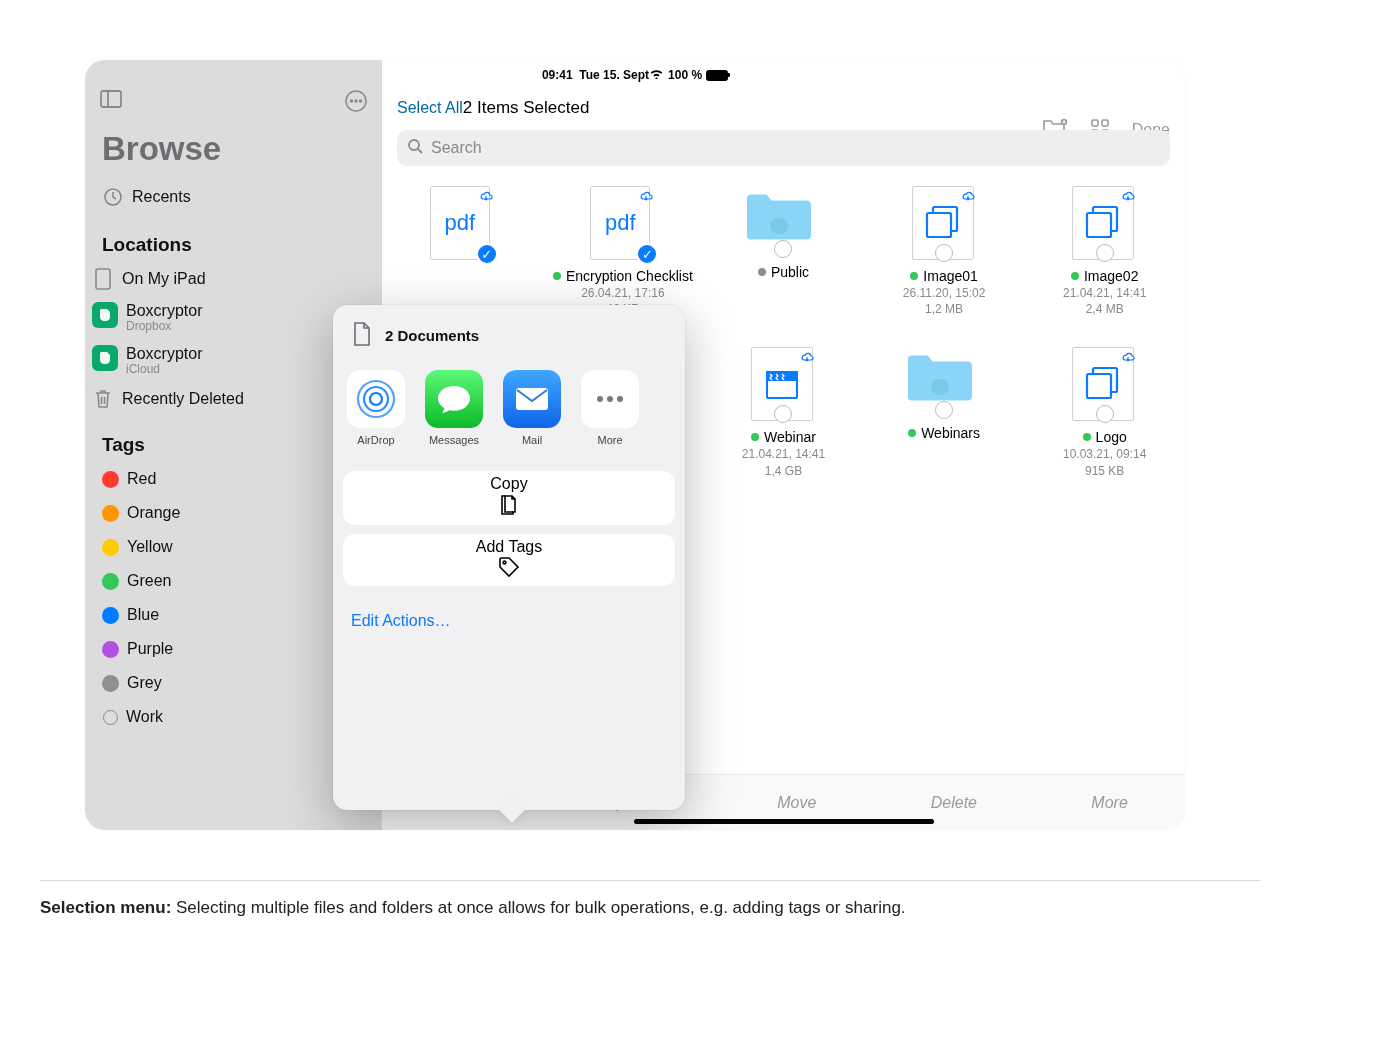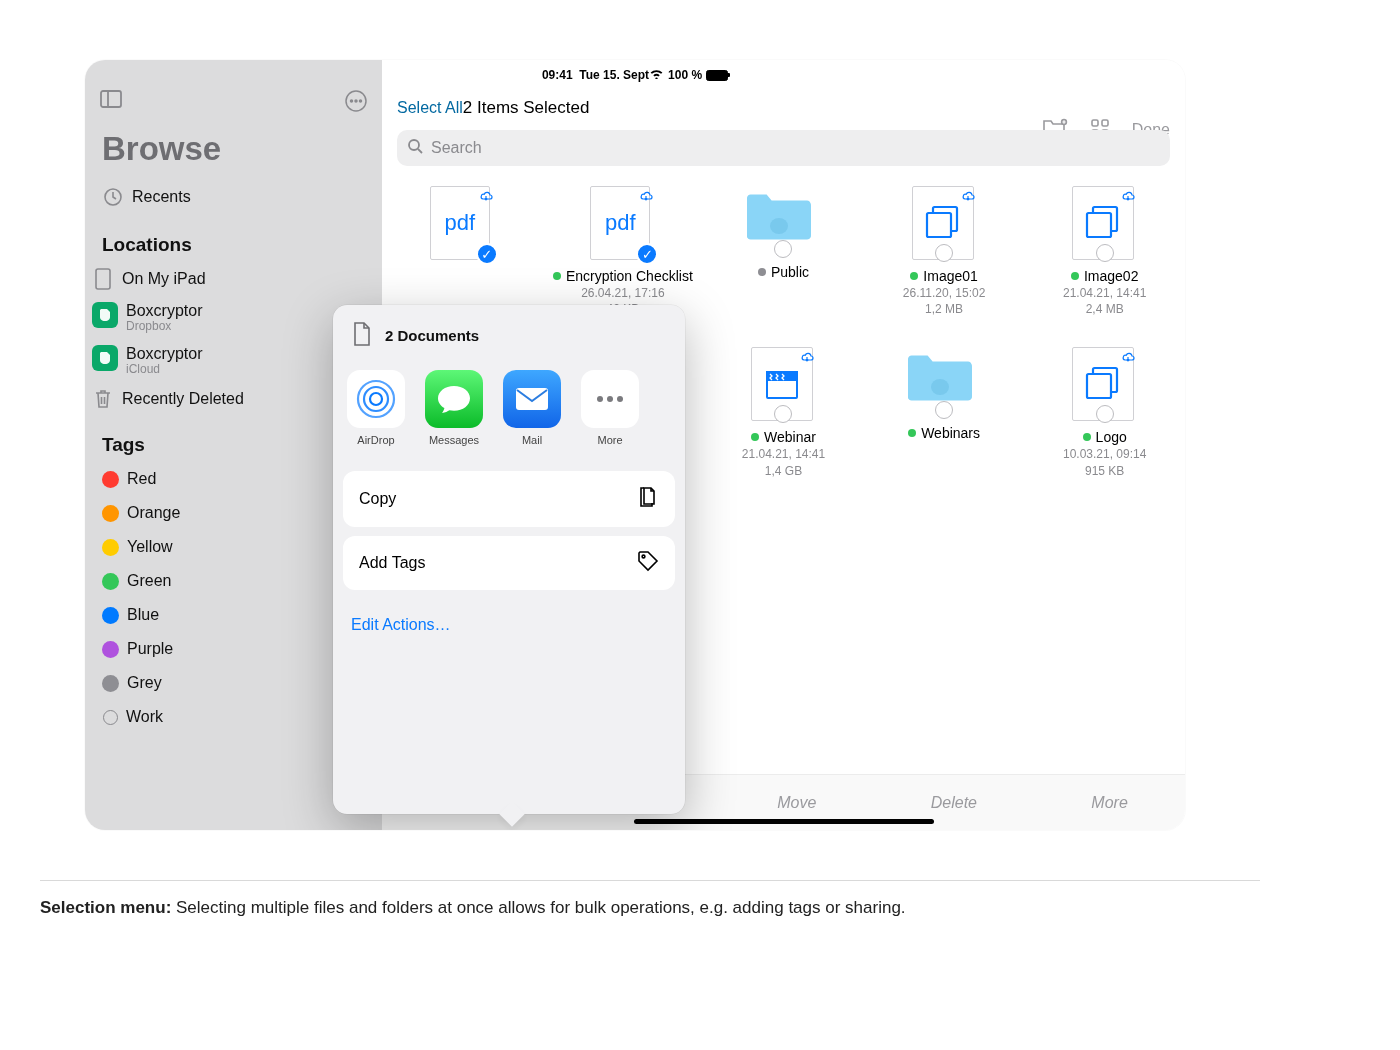--- a/index.html
+++ b/index.html
@@ -50,21 +50,21 @@
   .home-ind { position:absolute; bottom:6px; left:50%; transform:translateX(-50%); width:300px; height:5px; background:#000; border-radius:5px;}
   .bb-btn { cursor:pointer; padding:0 10px;font-style:italic;}
   
   .sheet { position:absolute; left:248px; top:245px; width:352px; border-radius:14px; background:#f1f1f3; box-shadow: 0 15px 50px rgba(0,0,0,0.28), 0 0 0 0.5px rgba(0,0,0,0.08); overflow:visible; z-index:10;}
   .sheet::after { content:""; position:absolute; bottom:-9px; left:170px; width:18px; height:18px; background:#f1f1f3; transform:rotate(45deg); box-shadow: 3px 3px 6px rgba(0,0,0,0.05);}
   .sheet-head { display:flex; align-items:center; gap:12px; padding:16px 18px 12px; font-size:15px; font-weight:600; color:#111;}
   .sheet-row-apps { display:flex; gap:20px; padding:8px 14px 16px;}
   .share-app { display:flex; flex-direction:column; align-items:center; gap:6px; font-size:11px; color:#444; cursor:pointer;}
   .share-app-icon { width:58px; height:58px; border-radius:13px; display:flex; align-items:center; justify-content:center; background:#fff;}
   .sheet-actions { padding:0 10px 12px;}
-  .action-btn { background:#fff; border-radius:12px; padding:14px 16px; display:flex; align-items:center; justify-content:space-between; font-size:16px; margin-top:9px; cursor:pointer;}
+  .action-btn { background:#fff; border-radius:12px; padding:4px 16px; display:flex; align-items:center; justify-content:space-between; font-size:16px; margin-top:9px; cursor:pointer;flex-direction:column;}
   .edit-link { padding:14px 18px 18px; font-size:16px; color:#0a7aff; cursor:pointer;}
   .sheet-spacer { height:162px; }
   
   .caption-sep { position:absolute; left:40px; right:140px; top:880px; height:1px; background:#d9d9d9;}
   .caption { position:absolute; left:40px; top:898px; font-size:17px; color:#222;}
   .caption b { font-weight:700; }
   
   .pdf-thumb { border:1px solid #d0d0d4; border-radius:2px; background:#fff; width:60px; height:74px; display:flex; align-items:center; justify-content:center; font-size:22px; color:#0a7aff; font-weight:500;}
   .pdf-selected { position:absolute; bottom:-3px; right:-3px; width:22px; height:22px; border-radius:50%; background:#0a7aff; border:2px solid #fff; display:flex; align-items:center; justify-content:center; color:#fff; font-size:13px;}
   .folder-thumb svg { width:72px; height:60px; }

